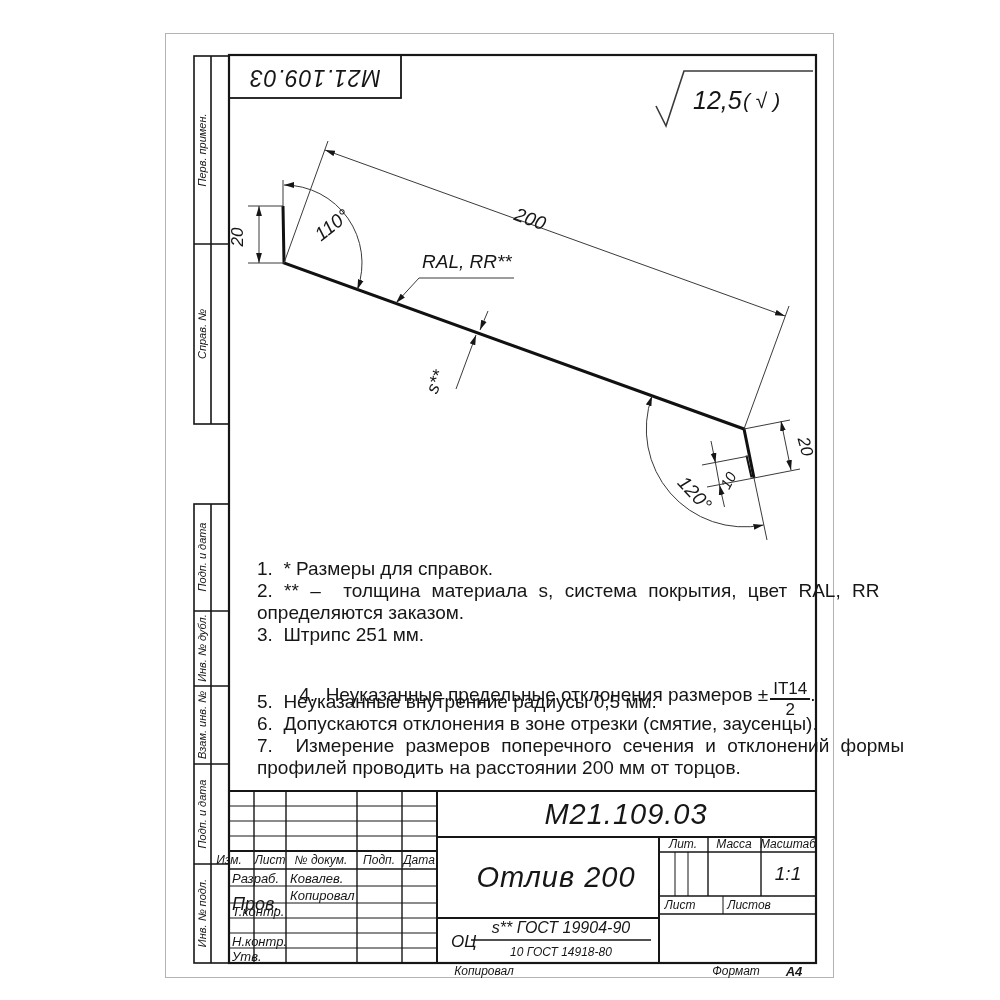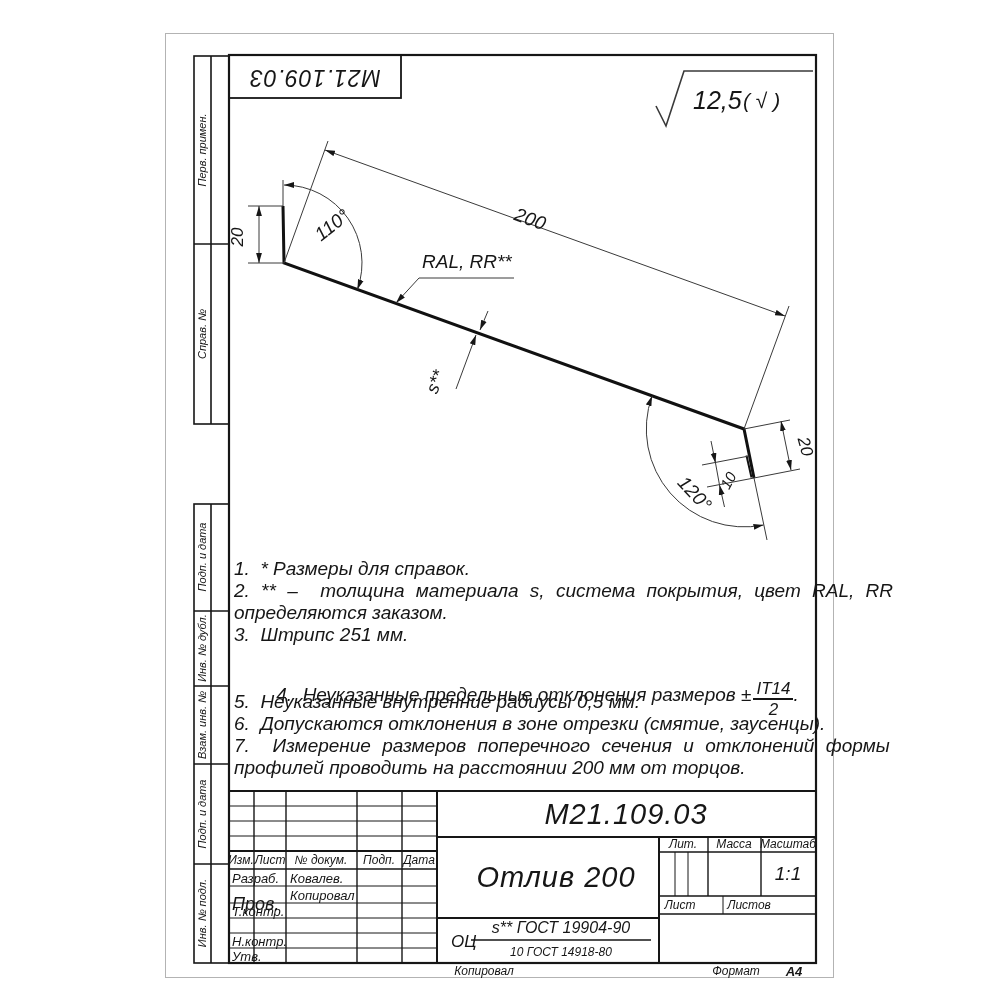--- a/index.html
+++ b/index.html
@@ -5,21 +5,21 @@
   html,body{margin:0;padding:0;background:#ffffff;}
   .page{position:relative;width:1000px;height:1000px;background:#fff;overflow:hidden;
         font-family:"Liberation Sans",sans-serif;color:#1a1a1a;}
   .sheet{position:absolute;left:165px;top:33px;width:667px;height:943px;background:#fff;
          border:1px solid #b3b3b3;}
   .sheet svg{position:absolute;left:0;top:0;}
   .t{position:absolute;font-style:italic;white-space:pre;color:#161616;}
   .c{transform:translate(-50%,-50%);}
   .vlab{transform:translate(-50%,-50%) rotate(-90deg);font-size:11px;}
   .stamp{transform:translate(-50%,-50%) rotate(180deg);font-size:23px;letter-spacing:1px;}
-  .note{position:absolute;left:68px;width:570px;font-size:19px;font-style:italic;white-space:pre;color:#161616;}
+  .note{position:absolute;left:91px;width:570px;font-size:19px;white-space:pre;color:#161616;}
   .stretch{word-spacing:6px;}
   .frac{display:inline-block;vertical-align:-14px;text-align:center;line-height:1.0;font-size:17px;margin-left:2px;}
   .frac .num{display:block;border-bottom:2px solid #161616;padding:0 3px 1px 3px;}
   .frac .den{display:block;padding-top:1px;}
   .dt{font-family:"Liberation Sans",sans-serif;font-style:italic;fill:#161616;}
   .small{font-size:12px;}
 </style>
 </head>
 <body>
 
@@ -170,21 +170,21 @@
       <div class="note" style="top:624px;">
         <span>4.  Неуказанные предельные отклонения размеров ±</span><span class="frac"><span class="num">IT14</span><span class="den">2</span></span><span>.</span>
       </div>
       <div class="note" style="top:657px;">5.  Неуказанные внутренние радиусы 0,5 мм.</div>
       <div class="note" style="top:679px;">6.  Допускаются отклонения в зоне отрезки (смятие, заусенцы).</div>
       <div class="note stretch" style="top:701px;">7.  Измерение размеров поперечного сечения и отклонений формы</div>
       <div class="note" style="top:723px;">профилей проводить на расстоянии 200 мм от торцов.</div>
     </div>
 
     <div>
-      <div class="t c small" style="left:75px;top:826px;">Изм.</div>
+      <div class="t c small" style="left:63px;top:826px;">Изм.</div>
       <div class="t c small" style="left:104px;top:826px;">Лист</div>
       <div class="t c small" style="left:155px;top:826px;font-style:italic;">№ докум.</div>
       <div class="t c small" style="left:213px;top:826px;">Подп.</div>
       <div class="t c small" style="left:253px;top:826px;">Дата</div>
 
       <div class="t" style="left:66px;top:837px;font-size:13px;">Разраб.</div>
       <div class="t" style="left:124px;top:837px;font-size:13px;">Ковалев.</div>
       <div class="t" style="left:66px;top:860px;font-size:18px;">Пров.</div>
       <div class="t" style="left:124px;top:854px;font-size:13px;">Копировал</div>
       <div class="t" style="left:66px;top:870px;font-size:13px;">Т.контр.</div>

